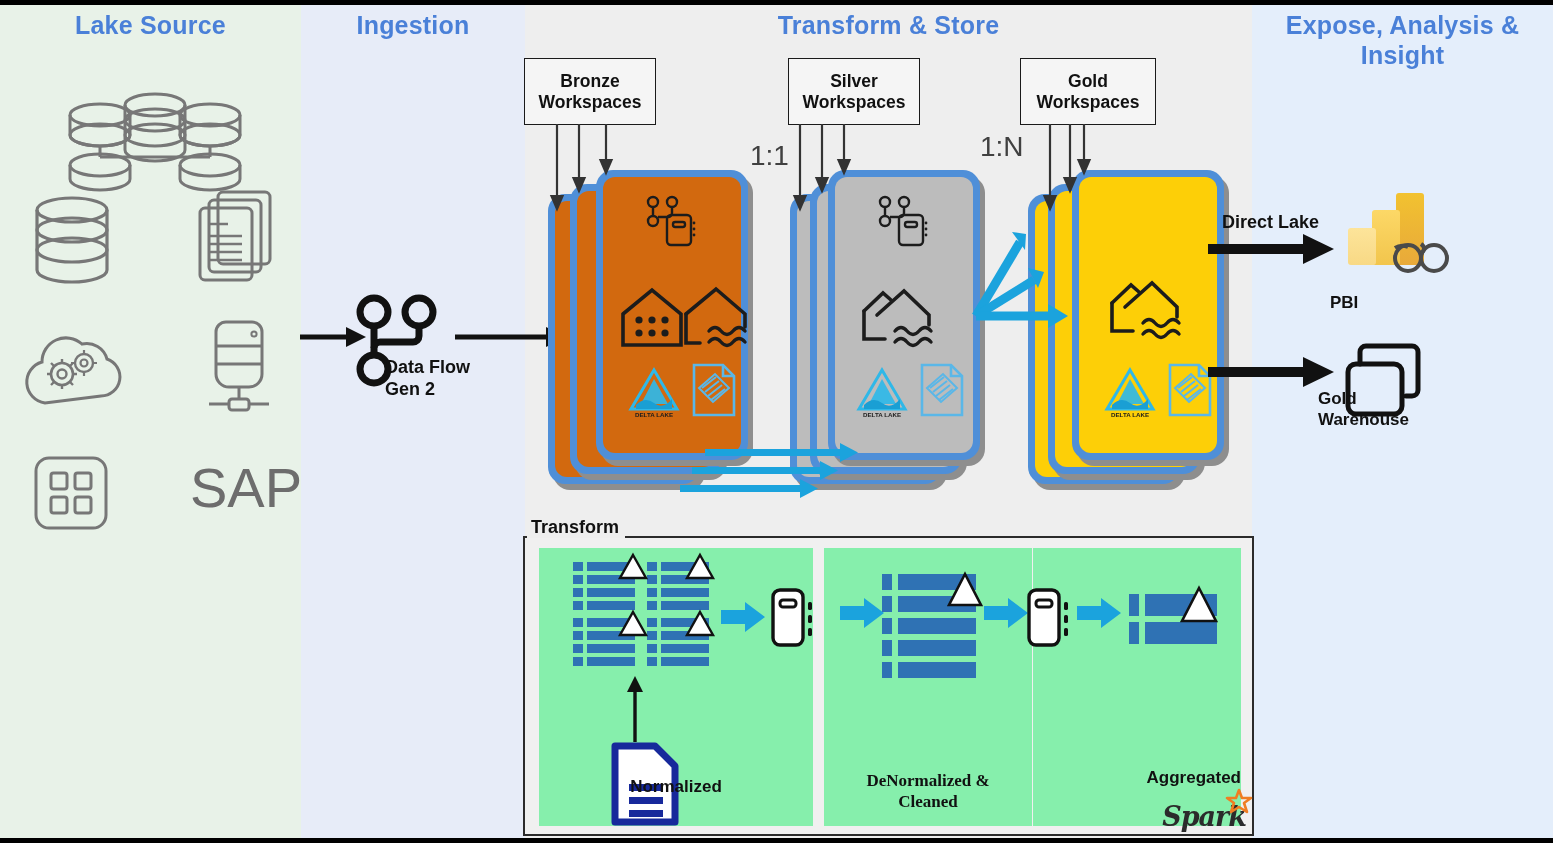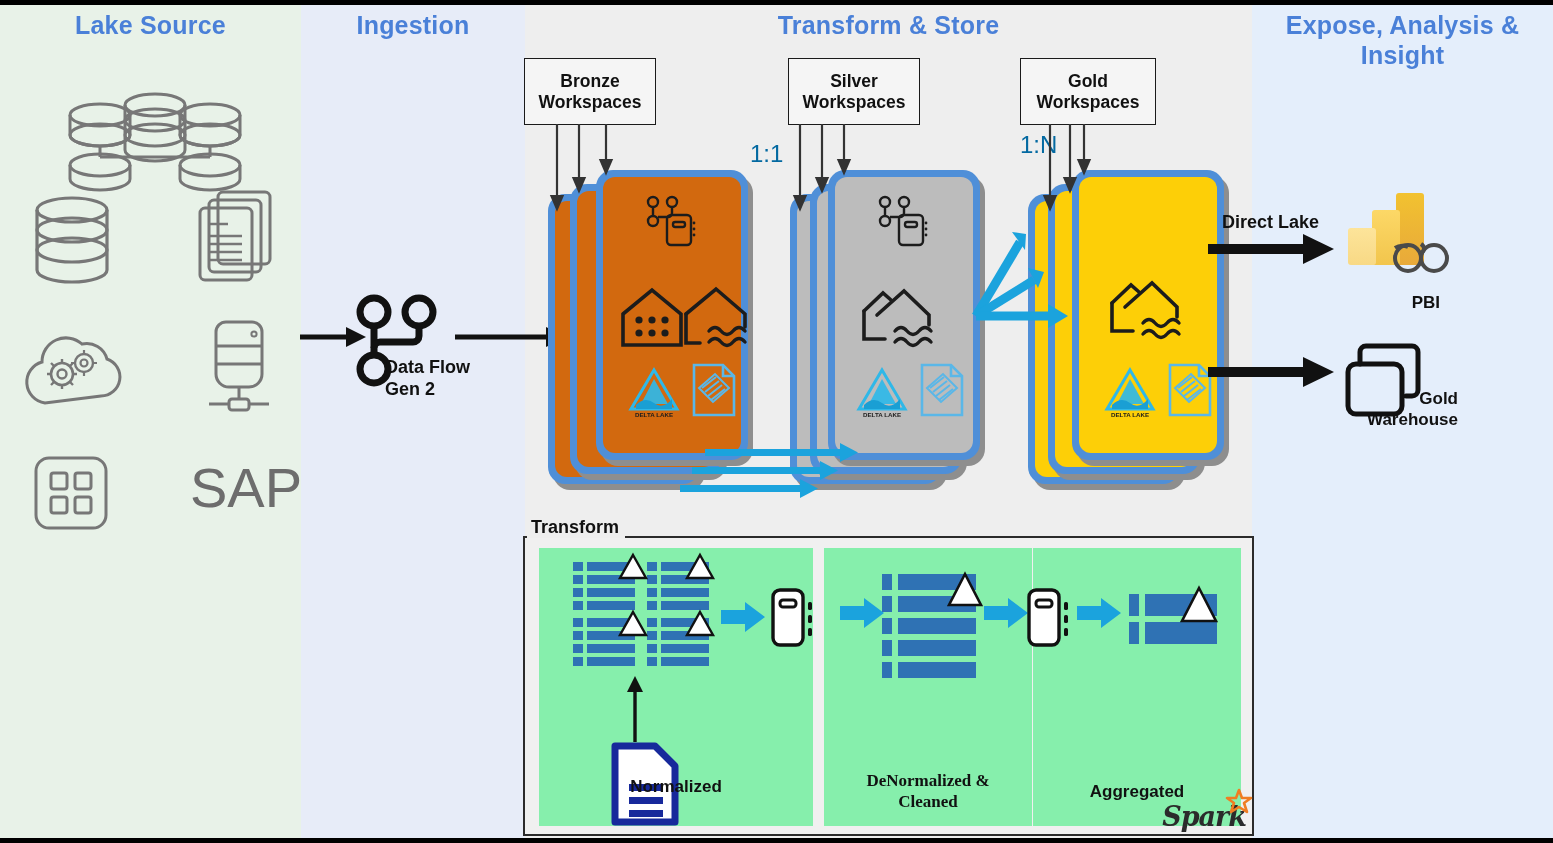--- a/index.html
+++ b/index.html
@@ -72,27 +72,27 @@
     border-radius:12px;
   }
   .fill.bronze { background:#d2690f; }
   .fill.silver { background:#bcbcbc; }
   .fill.gold   { background:#fdcf07; }
 
   .card-icons { position:absolute; inset:7px; }
 
   
   .ratio {
-    position:absolute; font-size:24px; color:#0369a1; font-weight:400;
+    position:absolute; font-size:28px; color:#404040; font-weight:400;
     font-family:"Liberation Sans", sans-serif;
   }
 
   
   .out-label {
-    position:absolute; text-align:right;
+    position:absolute; text-align:left;
     font-weight:bold; font-size:17px; line-height:21px; color:#111;
   }
   .arrow-label {
     position:absolute; font-weight:bold; font-size:18px; color:#111;
   }
 
   
   #transform-group {
     position:absolute;
     left:523px; top:536px; width:731px; height:300px;
@@ -497,21 +497,21 @@
               <path d="M10 26 L26 12 L40 26 L24 40 Z"></path>
               <path d="M13 26 L27 15 M16 30 L30 19 M19 34 L33 23 M22 38 L36 27"></path>
             </g>
           </svg>
         </div>
       </div>
     </div>
   </div>
 
   <div class="ratio" style="left:750px; top:140px;">1:1</div>
-  <div class="ratio" style="left:1020px; top:131px;">1:N</div>
+  <div class="ratio" style="left:980px; top:131px;">1:N</div>
 
   <div class="abs" style="left:680px; top:440px; z-index:8;">
     <svg width="200" height="60" viewBox="0 0 200 60">
       <g fill="#1ba3dd">
         <path d="M25 9 H160 V3 L178 12.5 L160 22 V16 H25 Z"></path>
         <path d="M12 27 H140 V21 L158 30.5 L140 40 V34 H12 Z"></path>
         <path d="M0 45 H120 V39 L138 48.5 L120 58 V52 H0 Z"></path>
       </g>
     </svg>
   </div>
@@ -760,21 +760,21 @@
             <rect x="0" y="28" width="10" height="22"></rect>
               <rect x="16" y="28" width="72" height="22"></rect>
           </g>
         </svg>
       </div>
       <div class="abs" style="left:146px; top:38px;">
         <svg width="40" height="38" viewBox="0 0 40 38">
             <path d="M20 2 L37 35 H3 Z" fill="#fff" stroke="#111" stroke-width="2.6"></path>
           </svg>
       </div>
-      <div class="tpanel-label" style="top:233px;">Aggregated</div>
+      <div class="tpanel-label" style="top:219px;text-align:right;">Aggregated</div>
     </div>
 
     <div id="spark-logo">
       <span>Spark</span>
       <svg width="26" height="26" viewBox="0 0 26 26" style="position:absolute; right:-6px; top:-12px;">
         <path d="M13 1 L16 9 L25 9 L18 14 L21 23 L13 18 L5 23 L8 14 L1 9 L10 9 Z" fill="none" stroke="#ef7d22" stroke-width="2.6" stroke-linejoin="round"></path>
       </svg>
     </div>
   </div>
 

